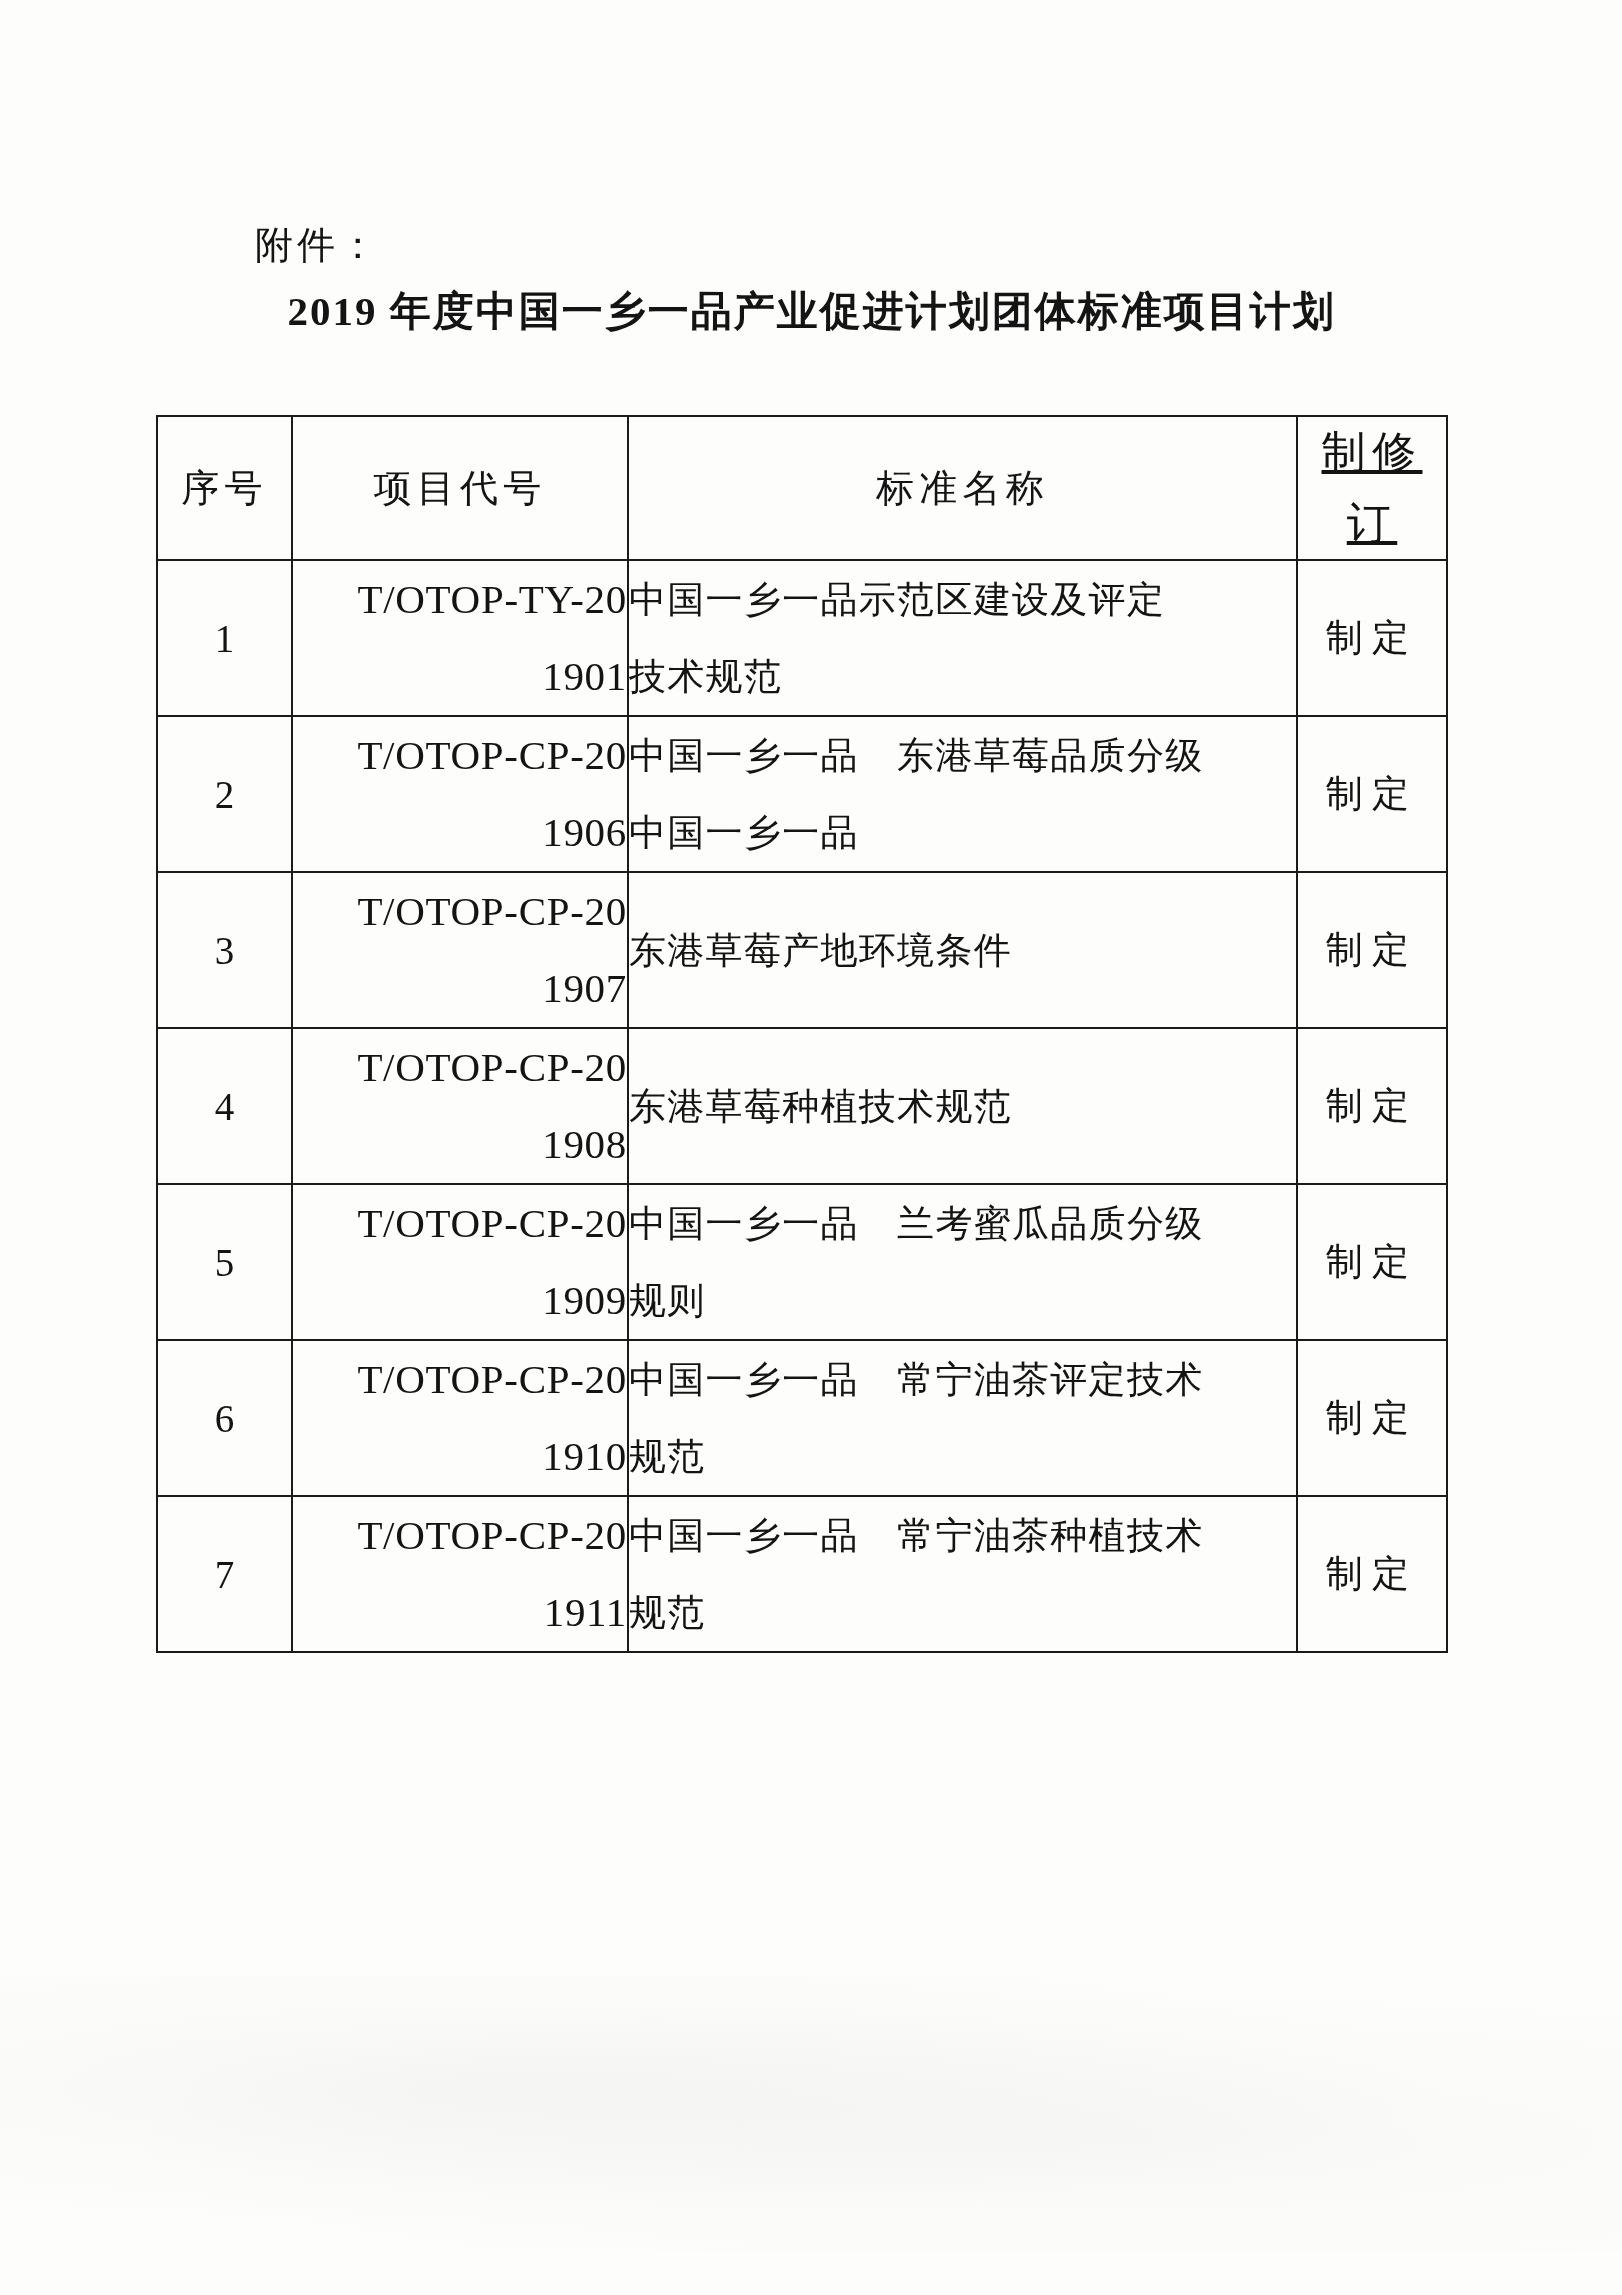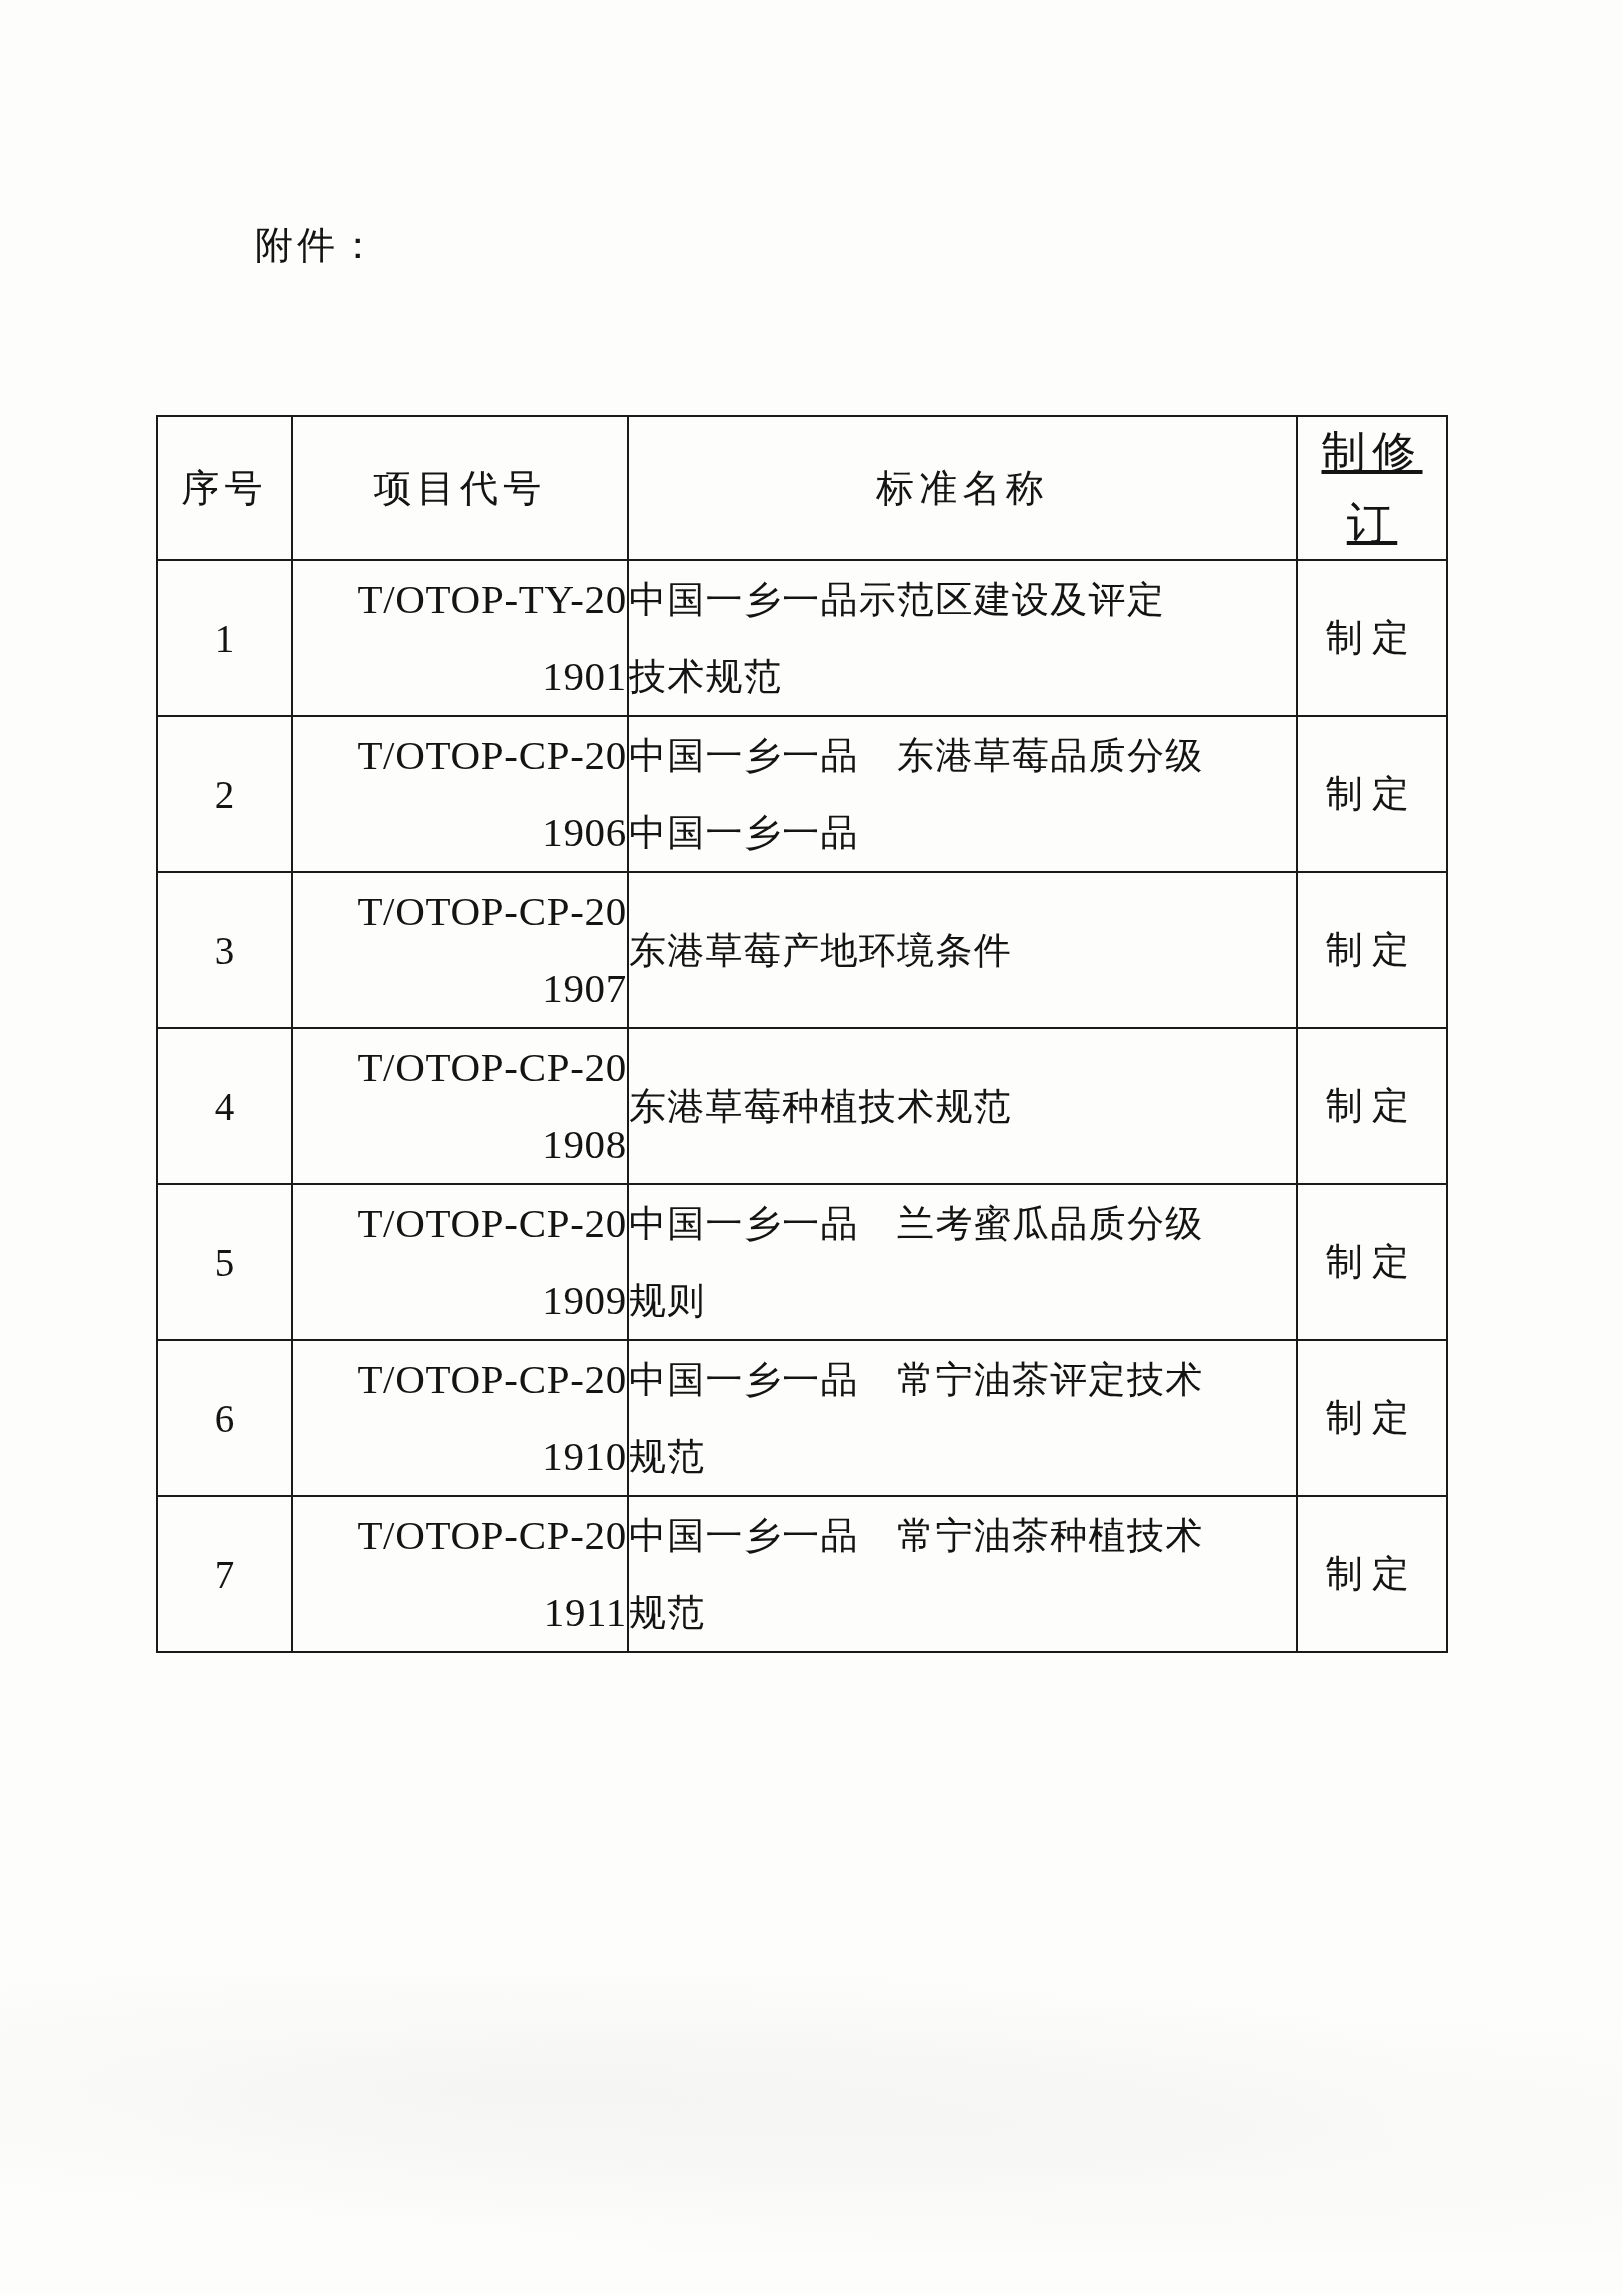--- a/index.html
+++ b/index.html
@@ -130,20 +130,21 @@
     padding-left: 6.5px; 
   }
 </style>
 </head>
 <body>
 
 <div class="page">
 
   <div class="attachment-label">附件：</div>
 
+  <div class="doc-title">2019 年度中国一乡一品产业促进计划团体标准项目计划</div>
 
 
   <table class="standards">
     <colgroup>
       <col style="width:135px">
       <col style="width:336px">
       <col style="width:669px">
       <col style="width:150px">
     </colgroup>
     <thead>

